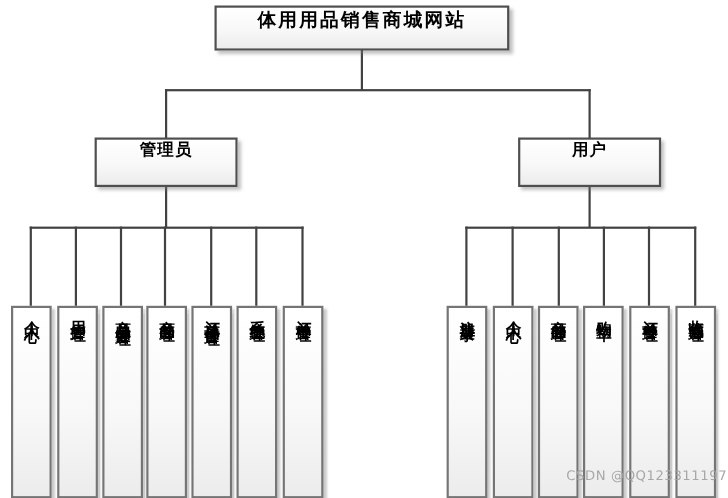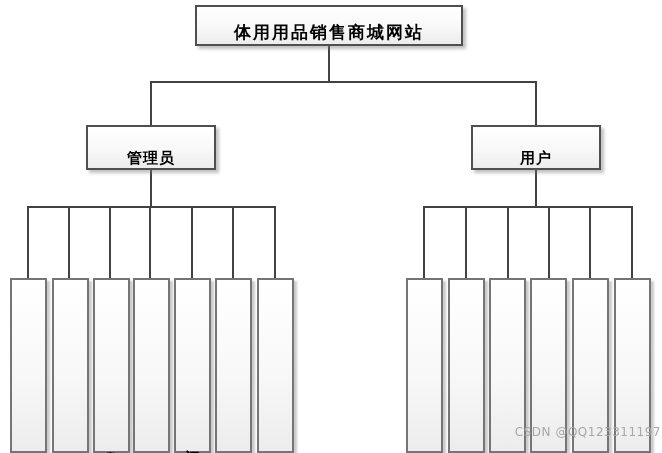--- a/index.html
+++ b/index.html
@@ -15,21 +15,21 @@
     background: #ffffff;
     overflow: hidden;
   }
   .box {
     position: absolute;
     box-sizing: border-box;
     background: linear-gradient(180deg, #ffffff 0%, #f8f8f8 55%, #ececec 100%);
     border: 2px solid #4f4f4f;
     box-shadow: 3px 3px 3px rgba(120,120,120,0.45);
     display: flex;
-    align-items: flex-end;
+    align-items: flex-start;
     justify-content: center;
     font-weight: bold;
     color: #000000;
   }
   .box.root {
     left: 195px; top: 5px; width: 268px; height: 41px;
     font-size: 17px;
     letter-spacing: 2px;
   }
   .box.branch {

